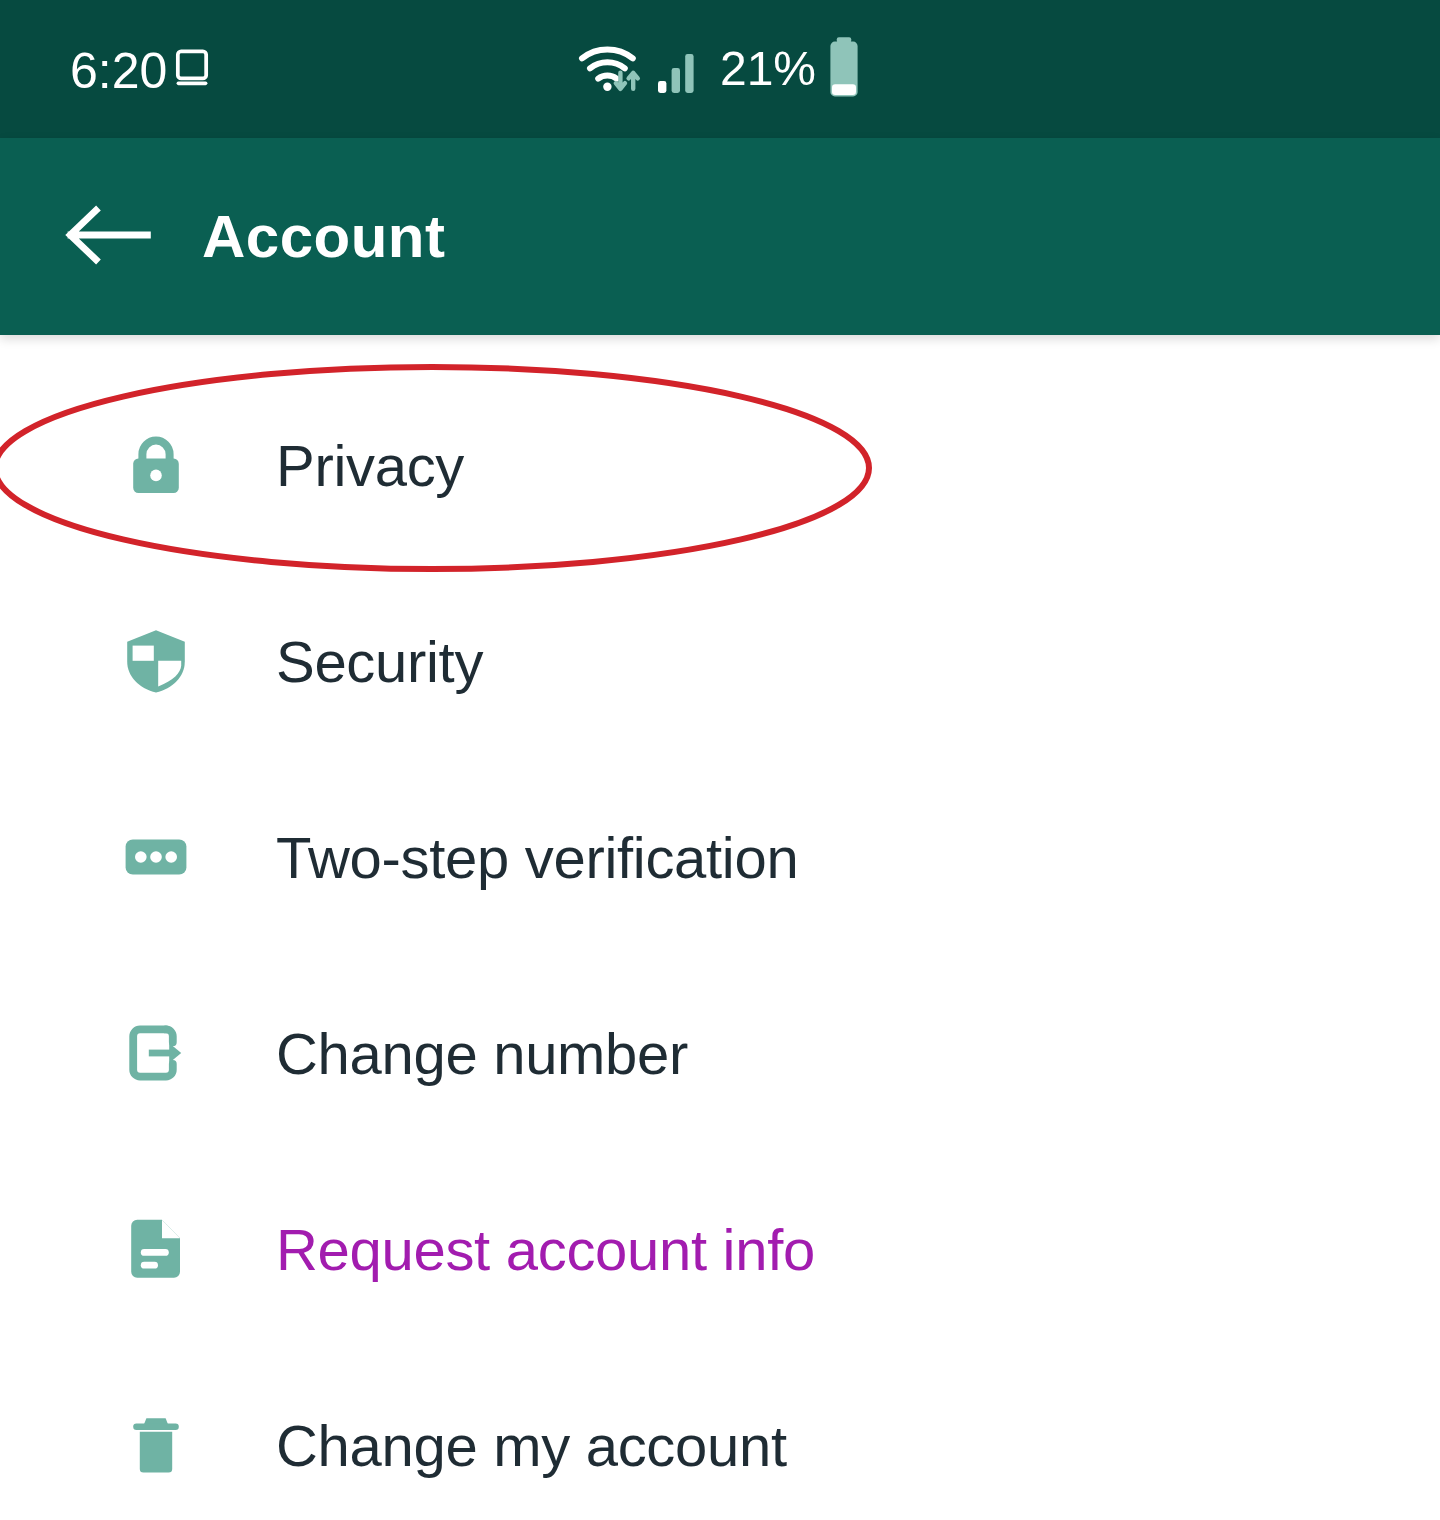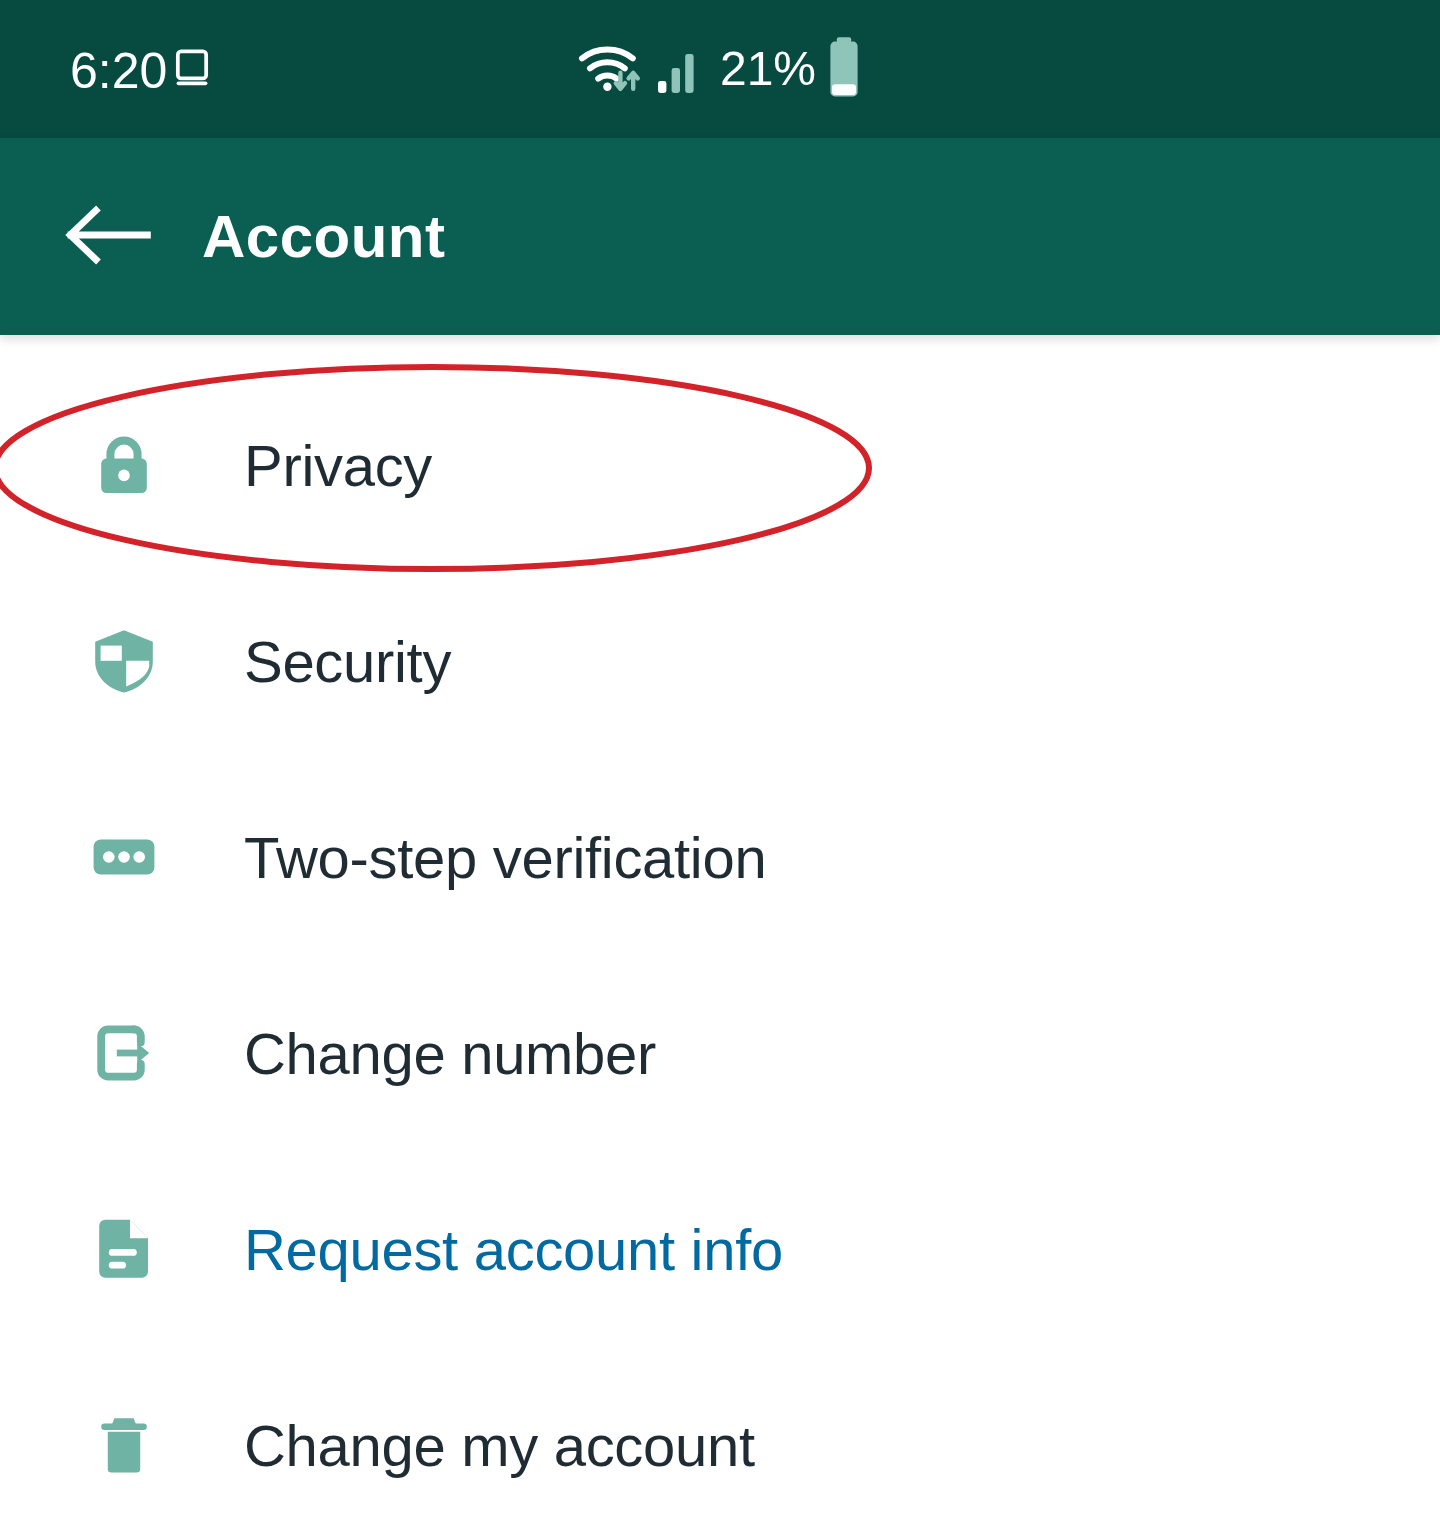--- a/index.html
+++ b/index.html
@@ -99,21 +99,21 @@
     z-index: 1;
   }
   .list-row {
     position: absolute;
     left: 0;
     width: 1176px;
     height: 196px;
     display: flex;
     align-items: center;
     box-sizing: border-box;
-    padding-left: 88px;
+    padding-left: 120px;
     cursor: pointer;
   }
   .row-icon {
     width: 72px;
     min-width: 72px;
     height: 72px;
     display: flex;
     align-items: center;
     justify-content: center;
   }
@@ -241,21 +241,21 @@
 
   <div class="list-row" style="top:814px;">
     <span class="row-icon">
       <svg width="72" height="72" viewBox="0 0 36 36">
         <path d="M8.6 3.4 L21.0 3.4 L30.0 12.6 L30.0 29.4 A3.0 3.0 0 0 1 27.0 32.4 L8.6 32.4 A3.0 3.0 0 0 1 5.6 29.4 L5.6 6.4 A3.0 3.0 0 0 1 8.6 3.4 Z" fill="#6fb3a4"></path>
         <path d="M21.0 3.4 L21.0 12.6 L30.0 12.6 Z" fill="#ffffff"></path>
         <rect x="10.4" y="18.0" width="14.0" height="3.4" rx="1.7" fill="#ffffff"></rect>
         <rect x="10.4" y="24.4" width="8.6" height="3.4" rx="1.7" fill="#ffffff"></rect>
       </svg>
     </span>
-    <span class="row-label" style="color: #0369a1;">Request account info</span>
+    <span class="row-label" style="color: #a21caf;">Request account info</span>
   </div>
 
   <div class="list-row" style="top:1010px;">
     <span class="row-icon">
       <svg width="72" height="72" viewBox="0 0 36 36">
         <path d="M13.2 4.6 L22.8 4.6 L24.0 7.6 L12.0 7.6 Z" fill="#6fb3a4"></path>
         <rect x="6.6" y="7.2" width="22.8" height="3.3" rx="1.6" fill="#6fb3a4"></rect>
         <path d="M9.9 11.4 L26.1 11.4 L26.1 30.0 A1.8 1.8 0 0 1 24.3 31.8 L11.7 31.8 A1.8 1.8 0 0 1 9.9 30.0 Z" fill="#6fb3a4"></path>
       </svg>
     </span>

